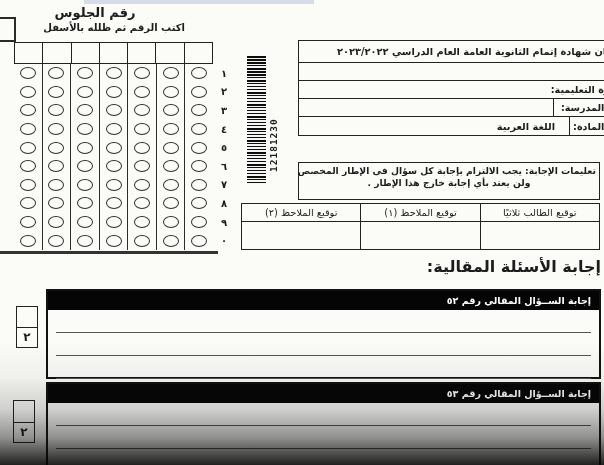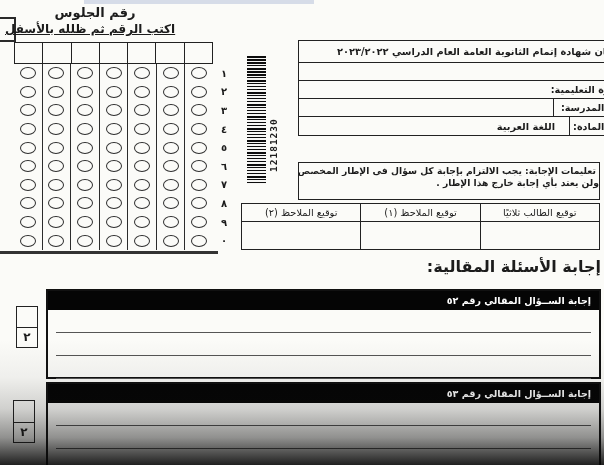--- a/index.html
+++ b/index.html
@@ -4,21 +4,21 @@
 <style>
   html,body{margin:0;padding:0;background:#888;}
   .page{position:relative;width:604px;height:465px;overflow:hidden;background:#fbfbf8;
         font-family:"DejaVu Sans",sans-serif;color:#1c1c1c;}
   .abs{position:absolute;}
   
   .top-strip{left:84px;top:0;width:230px;height:4px;background:#cdd4e3;opacity:.8;}
   .reg-mark{left:-6px;top:17px;width:18px;height:21px;border:2px solid #2a2a2a;background:transparent;}
   
   .seat-title{left:15px;top:5px;width:160px;text-align:center;font-weight:bold;font-size:13px;}
-  .seat-subtitle{left:5px;top:22px;width:180px;text-align:left;font-weight:bold;font-size:12px;text-decoration:underline;}
+  .seat-subtitle{left:5px;top:22px;width:180px;text-align:right;font-weight:bold;font-size:10px;}
   .digit-boxes{left:14px;top:42px;width:199px;height:22px;border:1.8px solid #222;display:flex;box-sizing:border-box;}
   .digit-cell{flex:1;border-left:1.5px solid #222;}
   .digit-cell:first-child{border-left:none;}
   .bubble-grid{left:14px;top:64px;width:199px;height:186px;display:flex;box-sizing:border-box;}
   .bubble-col{flex:1;display:flex;flex-direction:column;justify-content:space-around;align-items:center;
               border-right:1.3px solid #2c2c2c;}
   .bubble-col:last-child{border-right:none;}
   .bubble{width:14px;height:10px;border:1.7px solid #2e2e2e;border-radius:50%;background:transparent;}
   .row-labels{left:215px;top:64px;width:18px;height:186px;display:flex;flex-direction:column;
               justify-content:space-around;text-align:center;font-size:10px;font-weight:bold;}
@@ -42,21 +42,21 @@
   .ht-18{height:18px;} .ht-19{height:19px;} .ht-27{height:27px;}
   .subject-value{flex:1;font-weight:bold;font-size:9.8px;text-align:right;padding-right:14px;}
   .model-options{flex:1;display:flex;direction:rtl;gap:37px;padding-right:10px;align-items:flex-end;height:100%;box-sizing:border-box;padding-bottom:2px;}
   .model-option{display:flex;flex-direction:column;align-items:center;width:16px;}
   .opt-letter{font-size:9.5px;font-weight:bold;line-height:10px;}
   .opt-bubble{width:13px;height:9px;border:1.5px solid #2e2e2e;border-radius:50%;margin-top:1px;}
   
   .instructions{left:298px;top:162px;width:302px;height:38px;border:1.8px solid #222;box-sizing:border-box;
                 direction:rtl;font-size:9.2px;font-weight:bold;}
   .instr-l1{padding:2px 3px 0 3px;white-space:nowrap;overflow:hidden;}
-  .instr-l2{text-align:right;padding-top:1px;}
+  .instr-l2{text-align:center;padding-top:1px;}
   
   .sig-table{left:241px;top:203px;width:359px;border:1.8px solid #222;box-sizing:border-box;}
   .sig-head{display:flex;direction:rtl;height:17px;border-bottom:1.4px solid #222;}
   .sig-head-cell{flex:1;border-left:1.4px solid #222;font-weight:normal;font-size:9.8px;text-align:center;
                  line-height:17px;white-space:nowrap;overflow:hidden;}
   .sig-head-cell:last-child{border-left:none;}
   .sig-body{display:flex;direction:rtl;height:27px;}
   .sig-body-cell{flex:1;border-left:1.4px solid #222;}
   .sig-body-cell:last-child{border-left:none;}
   

